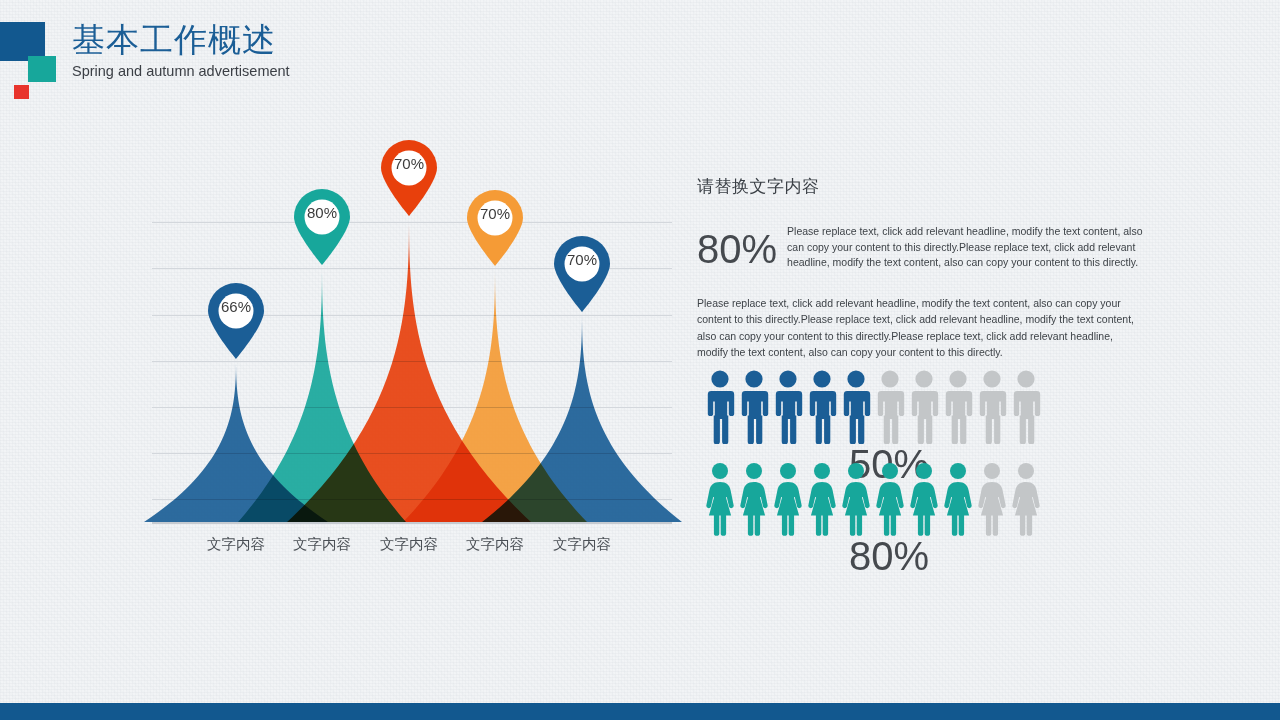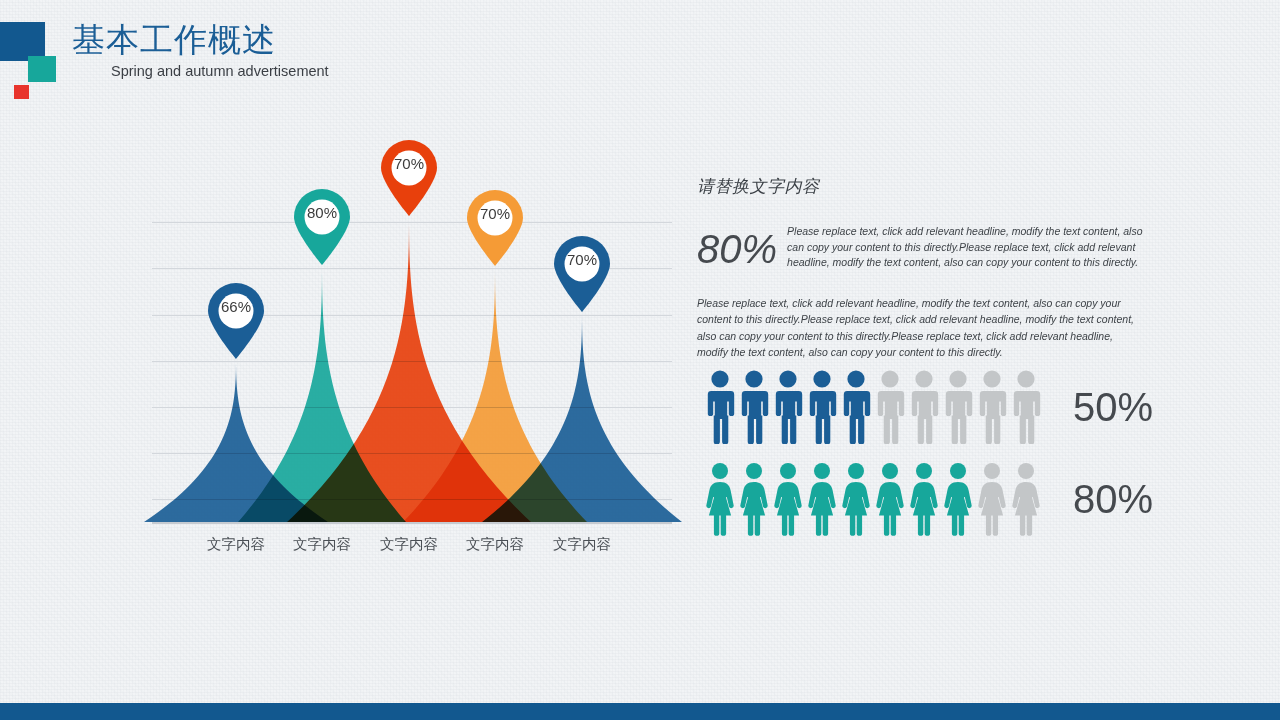--- a/index.html
+++ b/index.html
@@ -36,21 +36,20 @@
     font-size: 33px; line-height: 40px;
     color: #1B5E96;
     letter-spacing: 1px;
     white-space: nowrap;
   }
   .hdr-sub {
     position: absolute; left: 72px; top: 62px;
     font-size: 14.5px; line-height: 18px;
     color: #3b3f45;
     white-space: nowrap;
-    margin-left: 39px;
   }
 
   
   #chart { position: absolute; left: 0; top: 0; width: 700px; height: 600px; }
   .gridline {
     position: absolute; left: 152px; width: 520px; height: 1px;
     background: #d3d7dc;
   }
   .baseline {
     position: absolute; left: 152px; width: 520px; height: 1.5px;
@@ -75,21 +74,21 @@
   .xlabel {
     position: absolute;
     top: 535px;
     width: 110px;
     text-align: center;
     font-size: 14.5px;
     color: #4a4f55;
   }
 
   
-  #panel { position: absolute; left: 697px; top: 175px; width: 450px; font-style: italic; }
+  #panel { position: absolute; left: 697px; top: 175px; width: 450px; }
   .p-head {
     font-size: 17px; color: #3b4046;
     letter-spacing: .5px;
     margin: 0 0 22px 0;
   }
   .stat-row { display: flex; align-items: flex-start; gap: 10px; }
   .stat-big {
     font-size: 40px; color: #45494e;
     line-height: 42px; font-weight: 400;
     flex: 0 0 auto; margin-top: 8px;
@@ -102,21 +101,21 @@
   .p-body {
     margin-top: 24px;
     font-size: 10.5px; line-height: 16.5px;
     color: #3e4348;
     width: 440px;
   }
 
   
   .picto-row {
     position: absolute; left: 705px;
-    display: flex; align-items: center;
+    display: flex; align-items: center; flex-direction: column;
   }
   .picto-row .figs { display: flex; align-items: flex-end; }
   .picto-row .figs svg { display: block; }
   .picto-pct {
     font-size: 40px; color: #45494e;
     margin-left: 28px; line-height: 40px;
   }
   #picto-male   { top: 370px; }
   #picto-female { top: 462px; }
 

